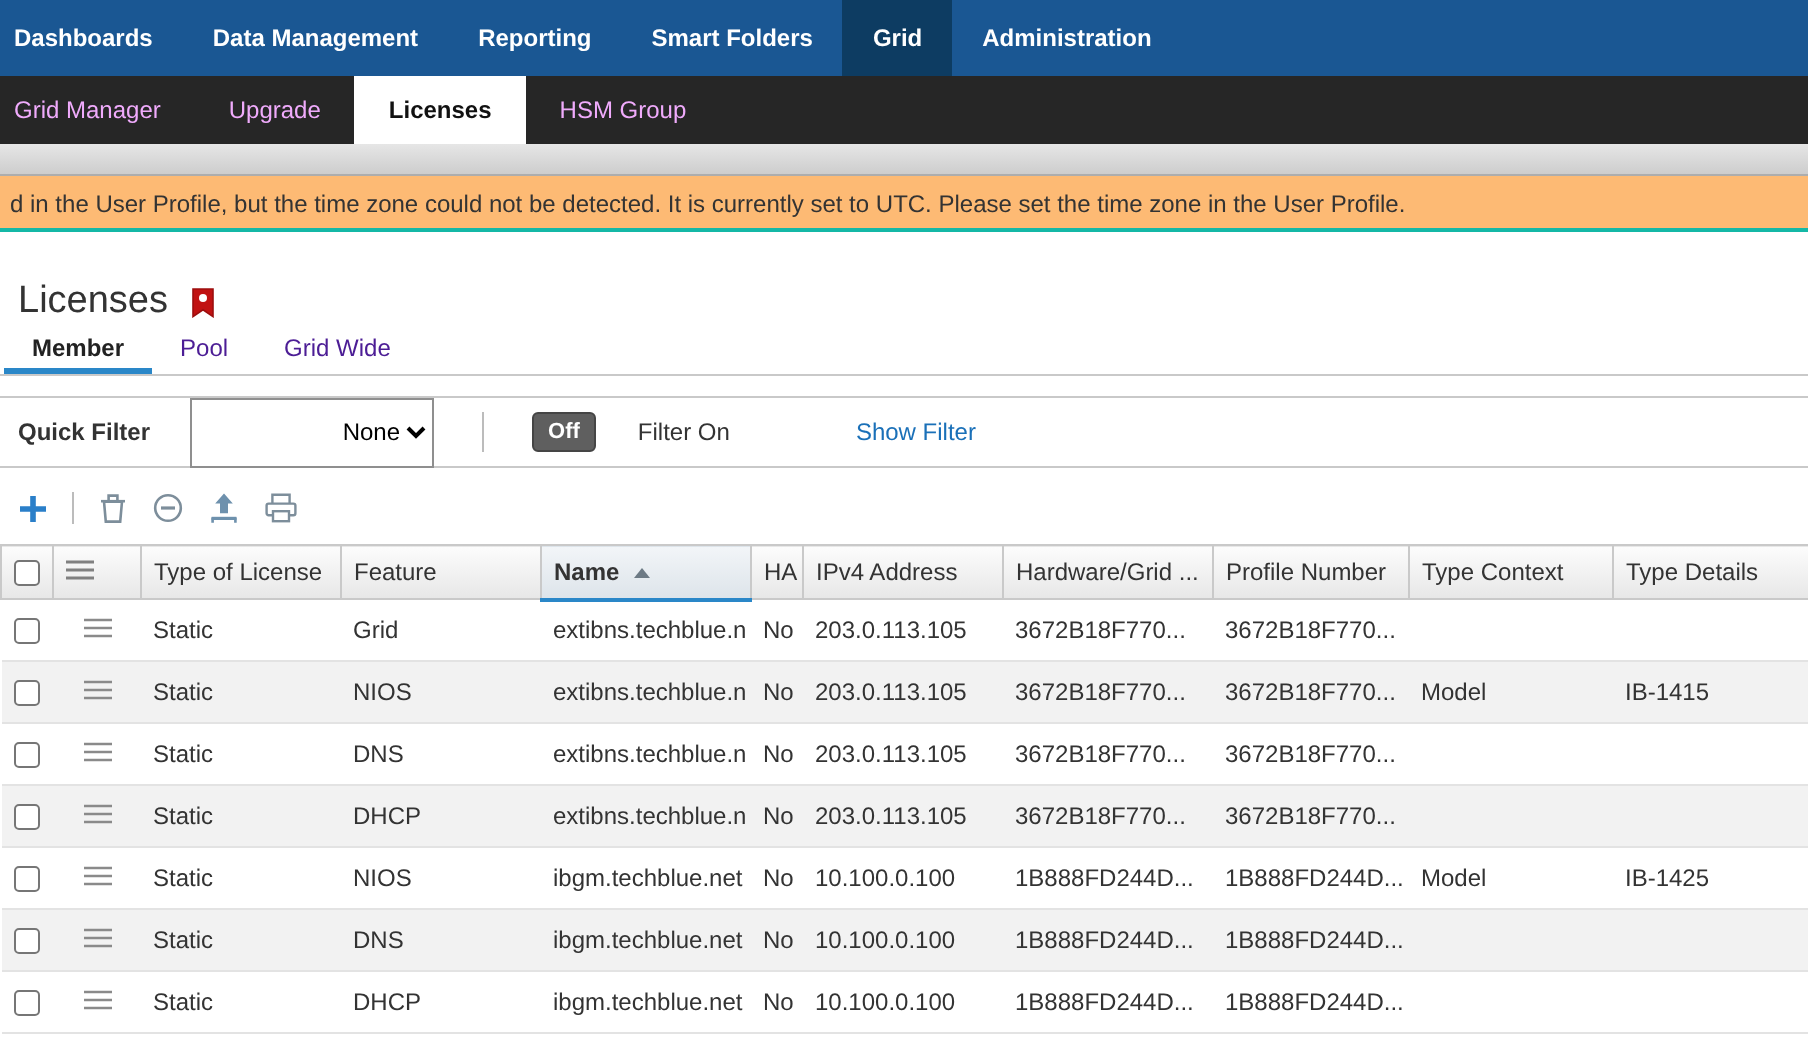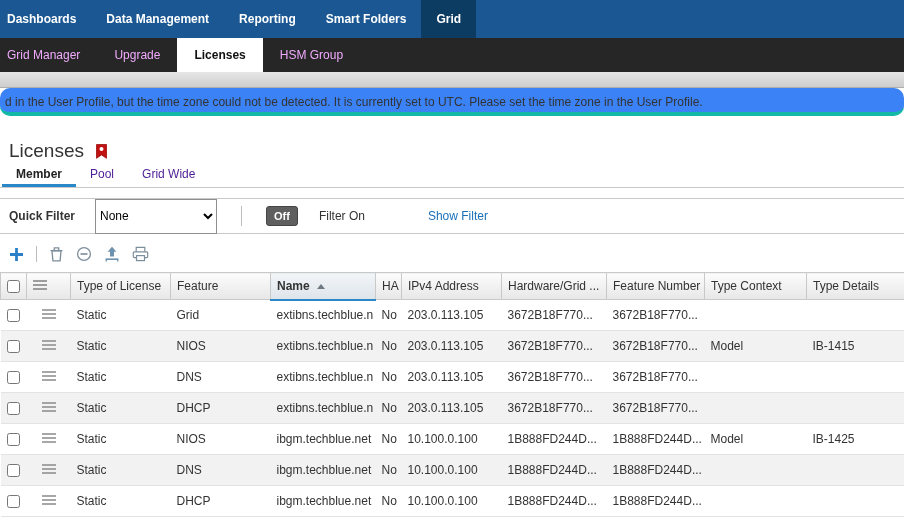--- a/index.html
+++ b/index.html
@@ -18,35 +18,35 @@
   .topnav-item.active { background: #0d3c62; }
 
   
   .subnav { height: 34px; background: #262626; display: flex; align-items: stretch; }
   .subnav-item { padding: 0 17px; line-height: 34px; color: #f0abfc; font-size: 12px; cursor: pointer; }
   .subnav-item:first-child { padding-left: 7px; }
   .subnav-item.active { background: #fff; color: #111; font-weight: bold; }
 
   .graystrip { height: 16px; background: linear-gradient(#e6e6e6, #cdcdcd); border-bottom: 1px solid #adadad; }
 
-  .banner { height: 28px; line-height: 28px; background: #3b82f6; border-bottom: 4px solid #14b8a6; padding-left: 5px; color: #333; white-space: nowrap; overflow: hidden; border-radius: 10px; }
+  .banner { height: 28px; line-height: 28px; background: #fdba74; border-bottom: 2px solid #14b8a6; padding-left: 5px; color: #333; white-space: nowrap; overflow: hidden; }
 
   
   .title-row { display: flex; align-items: center; gap: 11px; margin: 24px 0 0 9px; }
   .page-title { font-size: 19px; color: #333; font-weight: normal; }
 
   
   .tabs { display: flex; border-bottom: 1px solid #c9c9c9; padding-left: 2px; }
   .tab { padding: 5px 14px 6px; color: #4c1d95; cursor: pointer; }
   .tab.active { color: #222; font-weight: bold; padding-bottom: 3px; border-bottom: 3px solid #2a87c8; }
 
   
   .filter-bar { margin-top: 10px; height: 36px; border-top: 1px solid #c9c9c9; border-bottom: 1px solid #c9c9c9; display: flex; align-items: center; padding: 0 9px; background: #fff; gap: 13px; }
   .filter-label { font-weight: bold; margin-right: 7px; }
-  .filter-select { width: 122px; height: 35px; font-family: "Liberation Sans", sans-serif; font-size: 12px; border: 1px solid #8f8f8f; background: #fff; }
+  .filter-select { width: 122px; height: 35px; font-family: "Liberation Sans", sans-serif; font-size: 12px; border: 1px solid #8f8f8f; background: #fff; text-align: right; }
   .v-divider { width: 1px; height: 20px; background: #bcbcbc; margin: 0 11px; }
   .off-btn { background: #5f5f5f; color: #fff; font-size: 11px; font-weight: bold; padding: 3px 7px; border: 1px solid #454545; border-radius: 3px; font-family: "Liberation Sans", sans-serif; cursor: pointer; }
   .filter-on { margin-left: 8px; }
   .show-filter { margin-left: 50px; color: #1a70b8; text-decoration: none; cursor: pointer; }
 
   
   .action-bar { display: flex; align-items: center; gap: 12px; padding: 12px 9px 10px; }
   .icon-btn { display: inline-flex; align-items: center; cursor: pointer; }
   .icon-divider { width: 1px; height: 16px; background: #bcbcbc; }
 
@@ -69,20 +69,21 @@
 </style>
 </head>
 <body>
 
 <div class="topnav">
   <div class="topnav-item">Dashboards</div>
   <div class="topnav-item">Data Management</div>
   <div class="topnav-item">Reporting</div>
   <div class="topnav-item">Smart Folders</div>
   <div class="topnav-item active">Grid</div>
+  <div class="topnav-item">Administration</div>
 </div>
 
 <div class="subnav">
   <div class="subnav-item">Grid Manager</div>
   <div class="subnav-item">Upgrade</div>
   <div class="subnav-item active">Licenses</div>
   <div class="subnav-item">HSM Group</div>
 </div>
 
 <div class="graystrip"></div>
@@ -175,21 +176,21 @@
         <span class="hamb"><svg width="14" height="10" viewBox="0 0 14 10">
               <path d="M0 1h14M0 5h14M0 9h14" stroke="#808080" stroke-width="1.4"></path>
             </svg></span>
       </th>
       <th>Type of License</th>
       <th>Feature</th>
       <th class="sorted"><span>Name</span><span class="sort-arrow"></span></th>
       <th>HA</th>
       <th>IPv4 Address</th>
       <th>Hardware/Grid ...</th>
-      <th>Feature Number</th>
+      <th>Profile Number</th>
       <th>Type Context</th>
       <th>Type Details</th>
     </tr>
   </thead>
   <tbody>
     <tr>
       <td class="c-check"><input type="checkbox" style=""></td>
       <td class="c-menu"><span class="hamb"><svg width="14" height="10" viewBox="0 0 14 10">
               <path d="M0 1h14M0 5h14M0 9h14" stroke="#8a8a8a" stroke-width="1.3"></path>
             </svg></span></td>

